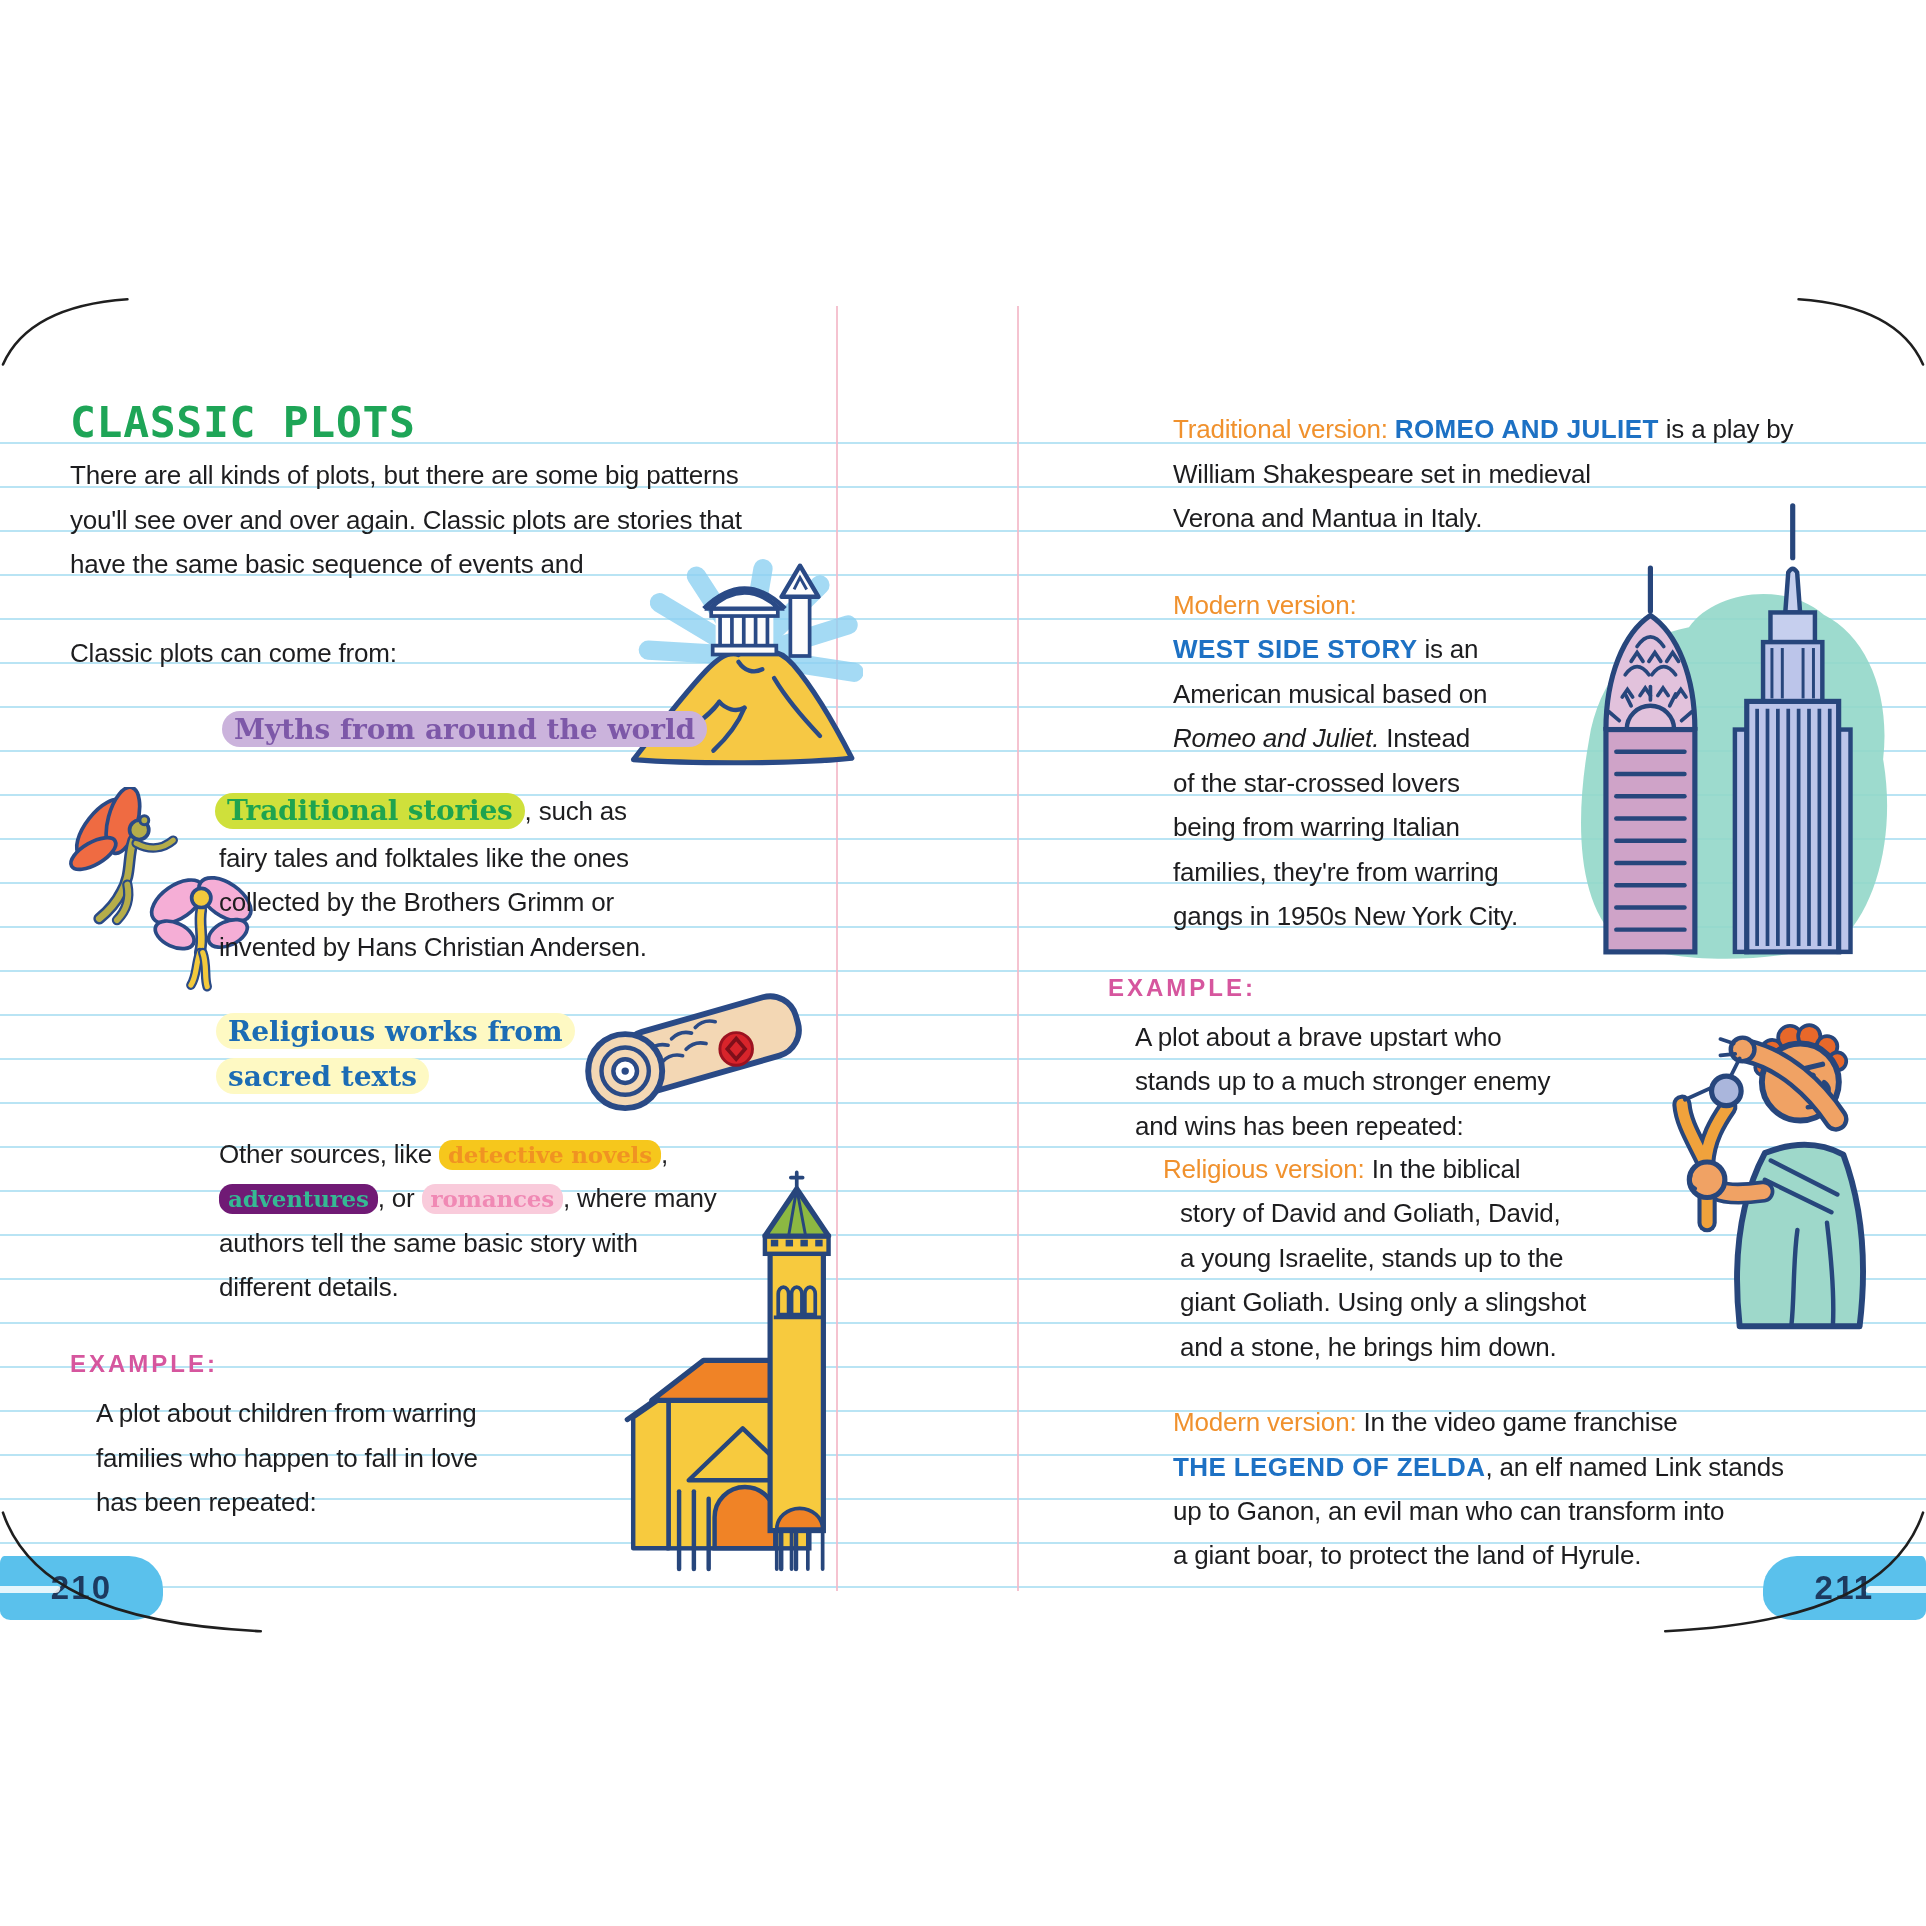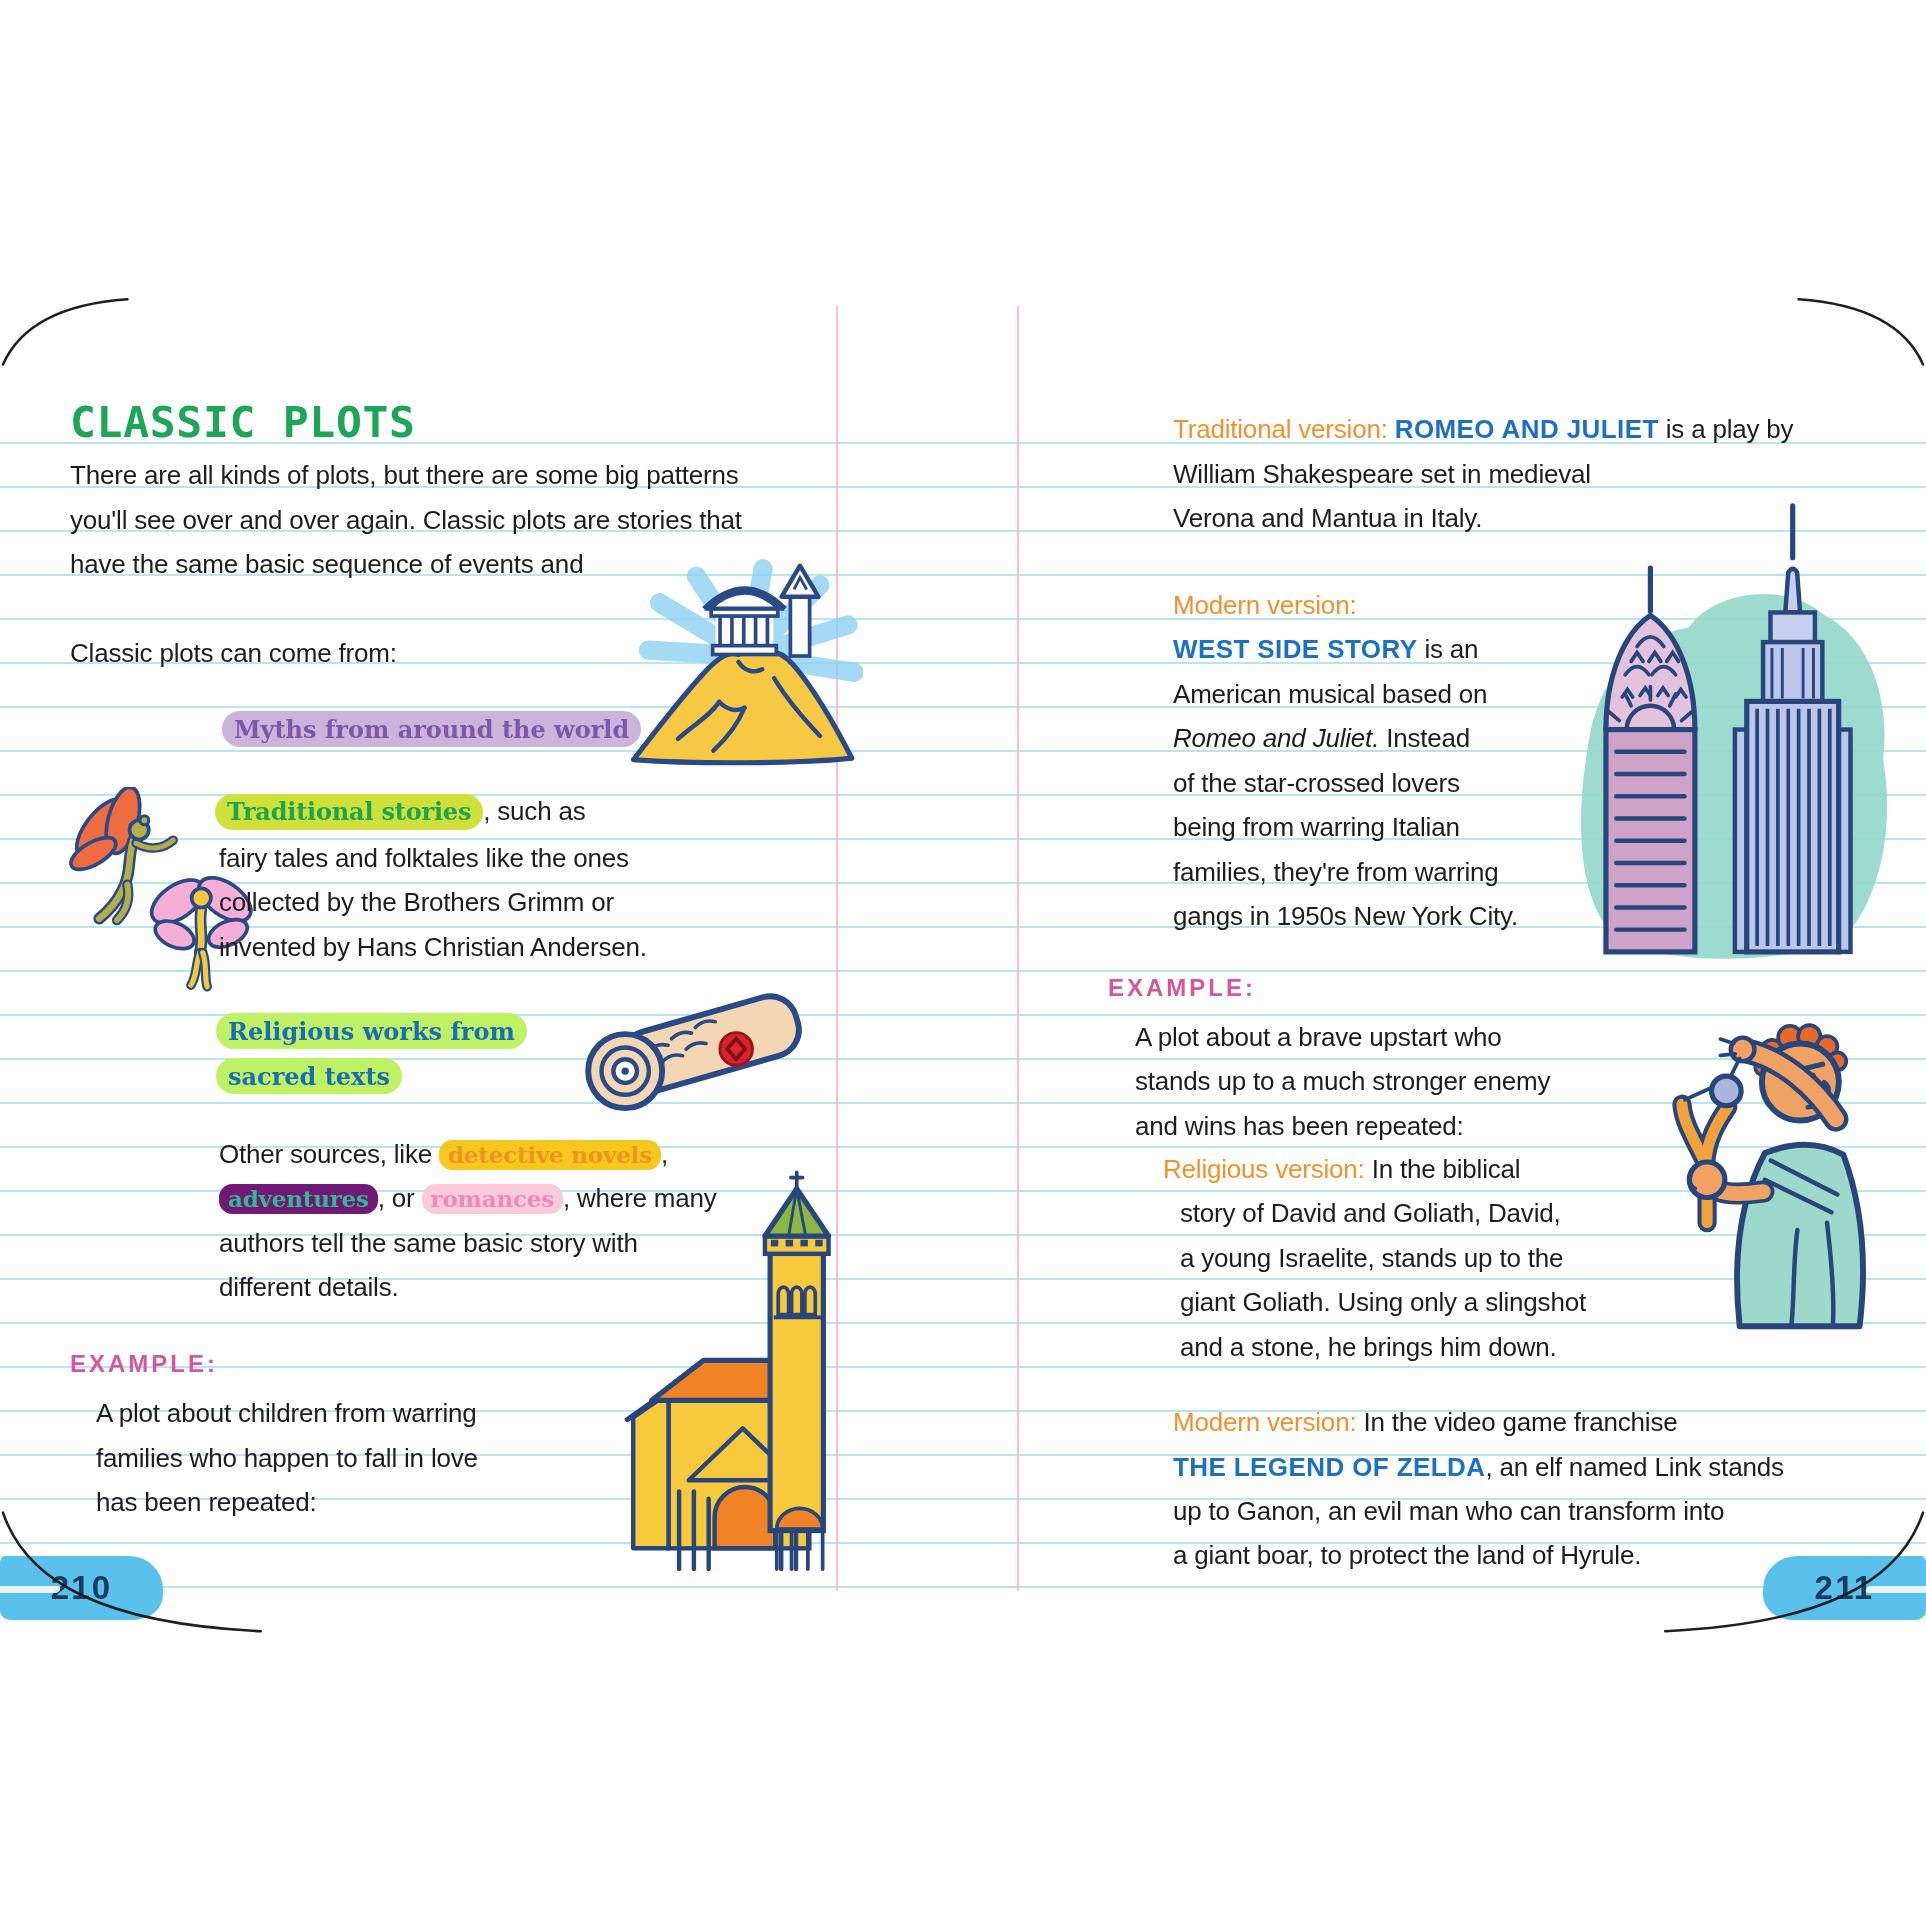--- a/index.html
+++ b/index.html
@@ -11,26 +11,26 @@
   .margin-line{position:absolute;top:306px;height:1285px;width:2.2px;background:#f3b9c8;opacity:.85;z-index:0;}
   
   .txt{position:absolute;z-index:3;white-space:nowrap;}
   .line{font-size:26px;line-height:44px;letter-spacing:-0.2px;}
   .heading{font-family:"DejaVu Sans Mono",monospace;font-weight:bold;font-size:43px;line-height:47px;
            color:#1ea557;letter-spacing:0.7px;}
   .example-label{font-weight:bold;font-size:24px;line-height:37px;color:#d6569e;letter-spacing:3px;}
   .label-orange{color:#f0912d;}
   .title-blue{color:#1d71c4;font-weight:bold;letter-spacing:0.4px;}
   .italic{font-style:italic;}
-  .pill{display:inline-block;font-family:"DejaVu Serif",serif;font-weight:bold;font-size:24px;
+  .pill{display:inline-block;font-family:"DejaVu Serif",serif;font-weight:bold;font-size:28px;
         line-height:33px;padding:1.5px 12px;border-radius:18px;}
   .pill-inline{font-size:23px;line-height:30px;padding:0 9px;border-radius:13.3px;}
   .pill-myths{background:#cbb3dc;color:#7d58a8;}
   .pill-trad{background:#cfe03b;color:#1ea44f;}
-  .pill-rel{background:#bef264;color:#1c6cb4;}
+  .pill-rel{background:#fef9c3;color:#1c6cb4;}
   .pill-det{background:#f6c71c;color:#f09322;}
   .pill-adv{background:#701a75;color:#35b893;}
   .pill-rom{background:#f9cbdb;color:#f089b4;}
   
   .illus{position:absolute;z-index:2;}
   
   .badge{position:absolute;top:1556px;width:163px;height:64px;background:#5ac1ec;z-index:5;
          display:flex;align-items:center;justify-content:center;
          font-weight:bold;font-size:33px;color:#1d3a5f;letter-spacing:2.2px;}
   .badge-left{left:0;border-radius:4.4px 34px 30px 10.4px / 7.4px 33px 25px 9px;}

